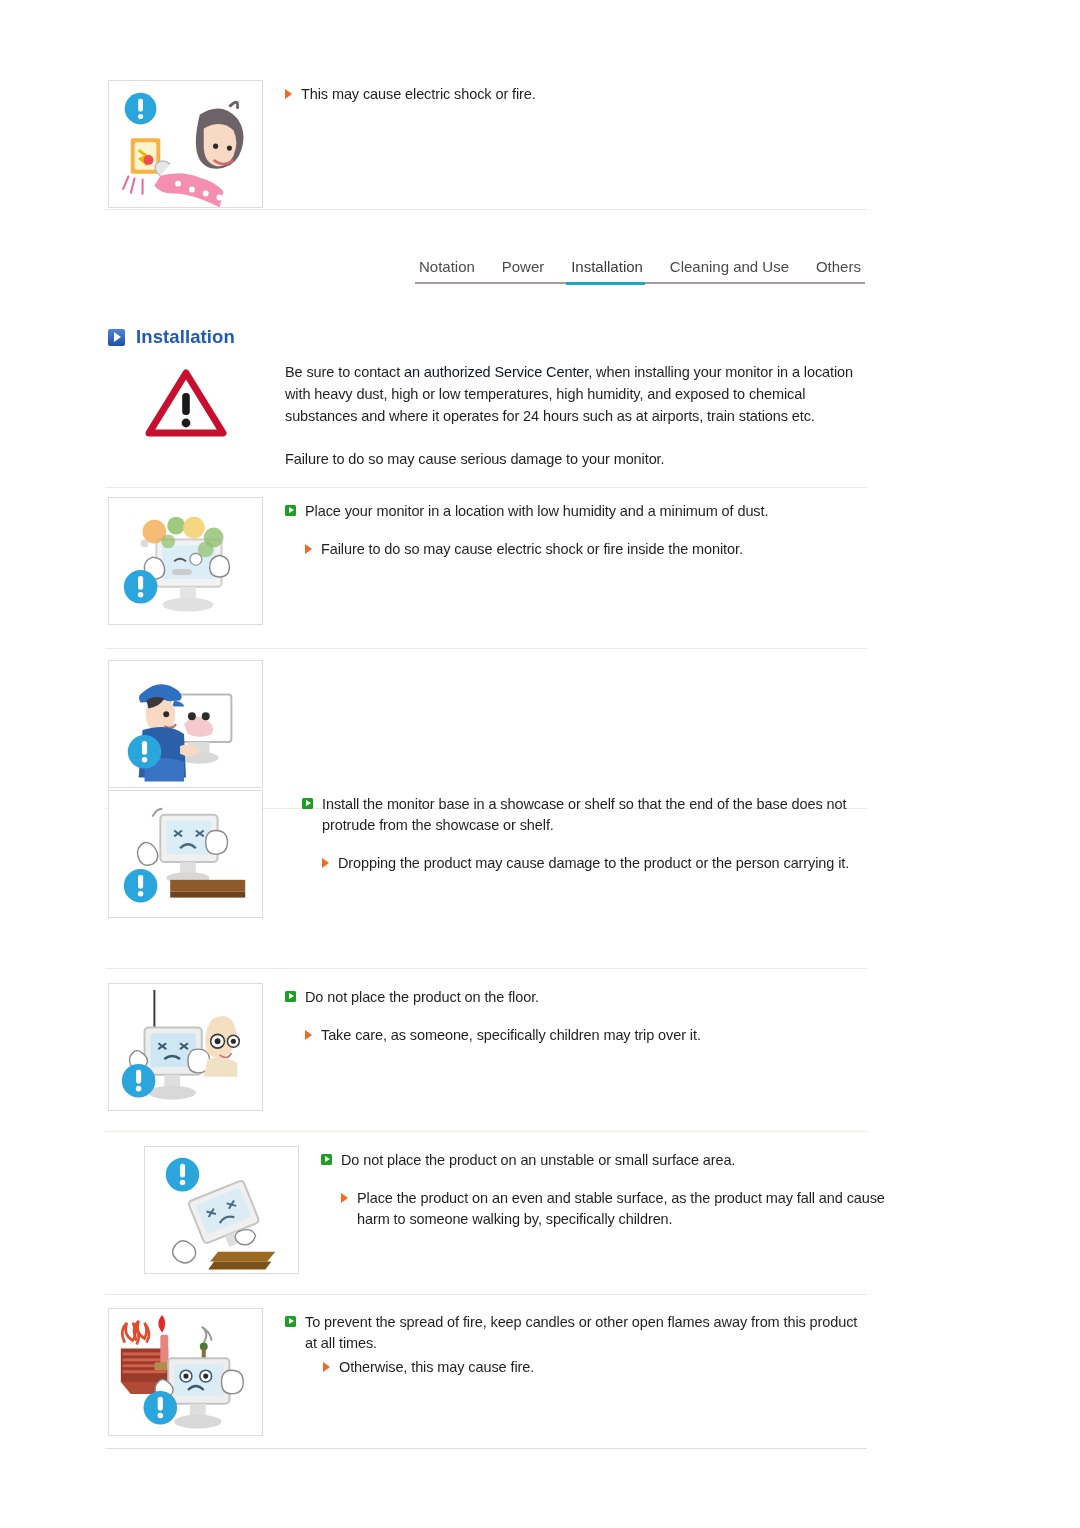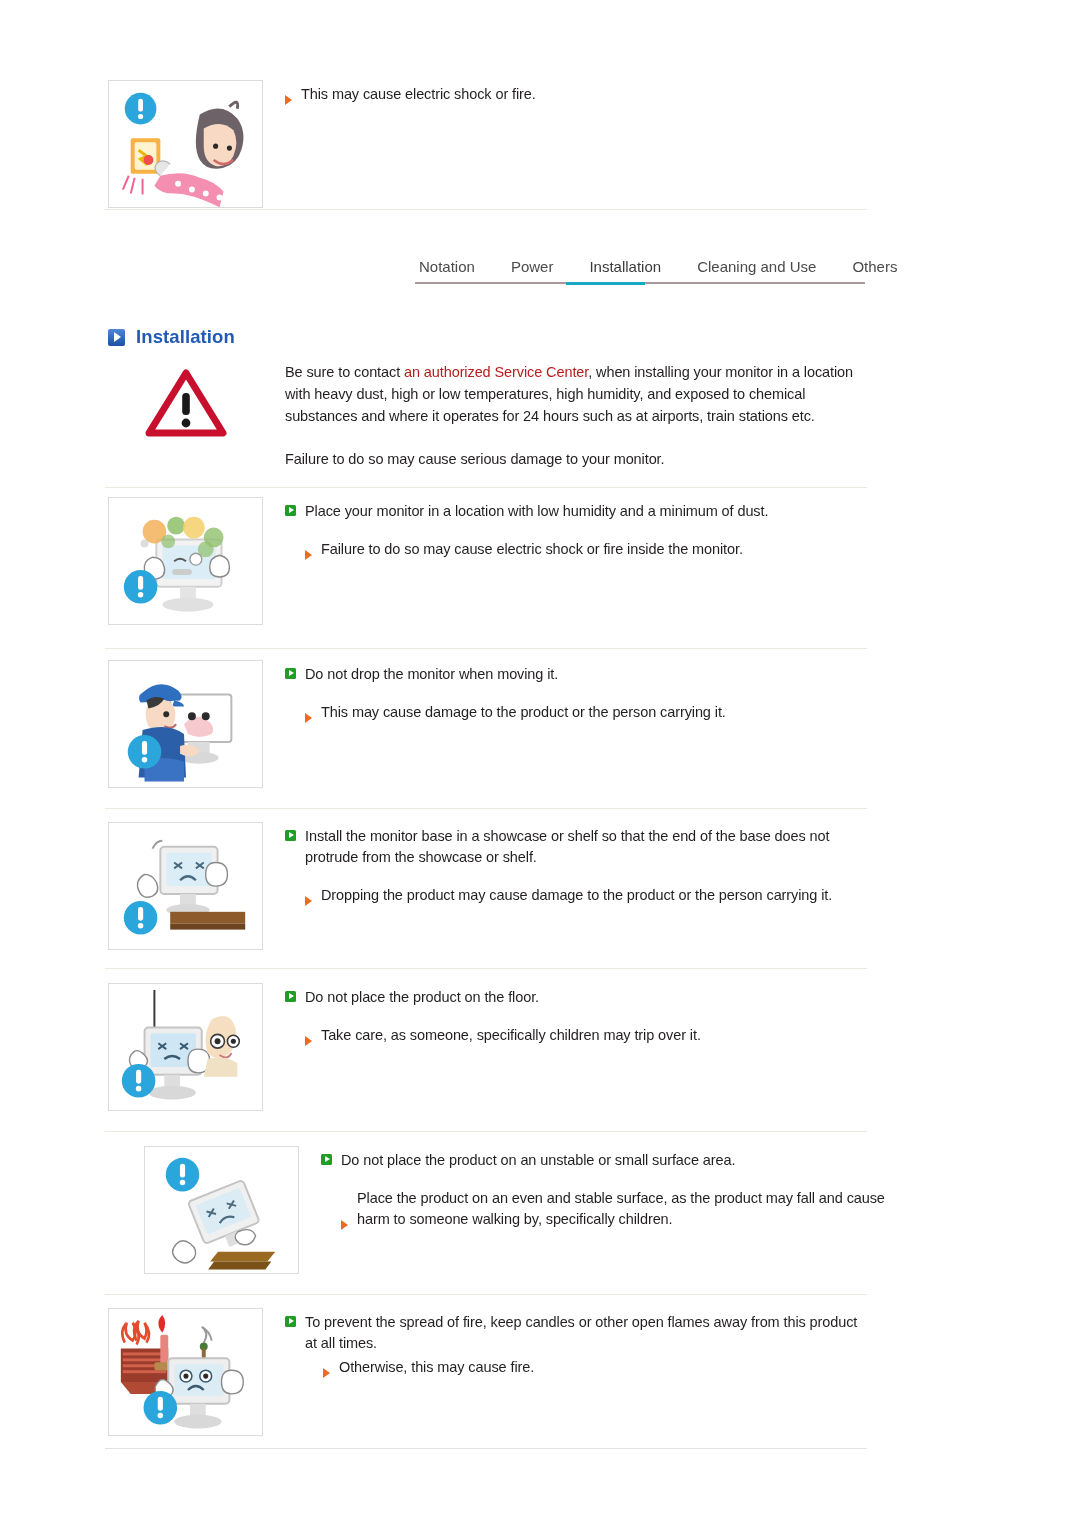--- a/index.html
+++ b/index.html
@@ -74,21 +74,20 @@
     position: absolute;
     left: 3.5px;
     top: 2px;
     border-left: 5px solid #ffffff;
     border-top: 3.5px solid transparent;
     border-bottom: 3.5px solid transparent;
   }
 
   .sub {
     margin-left: 20px;
-    align-items: flex-end;
   }
   .b-orange {
     flex: 0 0 auto;
     width: 0;
     height: 0;
     margin-top: 5px;
     margin-right: 9px;
     border-left: 7px solid #f26a21;
     border-top: 5px solid transparent;
     border-bottom: 5px solid transparent;
@@ -111,21 +110,20 @@
     top: 258px;
     width: 450px;
   }
   .tabs {
     display: flex;
     justify-content: space-between;
     align-items: flex-end;
     font-size: 15px;
     color: #4b4b4b;
     padding: 0 4px 7px 4px;
-    gap: 36px;
   }
   .tab { white-space: nowrap; }
   .tab.active { color: #3a3a3a; }
   .tabbar .rule {
     height: 2px;
     background: #a79a9a;
     position: relative;
   }
   .tabbar .rule .active-underline {
     position: absolute;
@@ -185,21 +183,21 @@
   }
   .warn-text {
     flex: 1 1 auto;
     padding-left: 22px;
     font-size: 14.5px;
     line-height: 1.5;
     letter-spacing: -0.1px;
   }
   .warn-text p { margin: 0; }
   .warn-text p.second { margin-top: 22px; }
-  .link { color: #b91c1c; }
+  .link { color: #0f172a; }
 
   
   .abs { position: absolute; left: 108px; width: 760px; }
   .abs-div { position: absolute; left: 105px; width: 762px; }
 </style>
 </head>
 <body>
 
 <div class="page">
 
@@ -327,35 +325,25 @@
         <circle cx="58" cy="54" r="3" fill="#2b2b2b"></circle>
         <path d="M56 66 q8 4 12 -2" stroke="#c26b6b" stroke-width="2" fill="none"></path>
         <path d="M34 70 q26 -8 42 4 l2 44 l-48 0 z" fill="#2b5fa8"></path>
         <path d="M36 100 q22 -4 40 2 l0 20 l-40 0 z" fill="#3a72c4"></path>
         <path d="M72 86 q14 -4 20 6 q-8 8 -20 2 z" fill="#f7d9c4"></path>
         <circle cx="36" cy="92" r="17" fill="#2ba6dd"></circle>
         <rect x="33.4" y="81" width="5.2" height="14" rx="2.4" fill="#ffffff"></rect>
         <circle cx="36" cy="100" r="2.8" fill="#ffffff"></circle>
       </svg>
     </div>
-    <div class="text-col">
-      <div class="bullet-line">
-        <span class="b-green"></span>
-        <span class="btxt">Do not drop the monitor when moving it.</span>
-      </div>
-      <div class="bullet-line sub">
-        <span class="b-orange"></span>
-        <span class="btxt">This may cause damage to the product or the person carrying it.</span>
-      </div>
-    </div>
   </div>
 
   <div class="abs-div divider" style="top:808px;"></div>
 
-  <div class="abs row" style="top:822px;">
+  <div class="abs row" style="top:790px;gap:17px;">
     <div class="thumb-box">
       <svg class="thumb-inner" viewBox="0 0 155 128" xmlns="http://www.w3.org/2000/svg">
         <rect x="52" y="24" width="58" height="48" rx="4" fill="#f0f0f0" stroke="#c4c4c4" stroke-width="2"></rect>
         <rect x="58" y="30" width="46" height="34" rx="2" fill="#dbeef7"></rect>
         <path d="M66 40 l8 6 M74 40 l-8 6" stroke="#4a6a80" stroke-width="2"></path>
         <path d="M88 40 l8 6 M96 40 l-8 6" stroke="#4a6a80" stroke-width="2"></path>
         <path d="M72 58 q8 -8 16 0" stroke="#4a6a80" stroke-width="2.4" fill="none"></path>
         <rect x="72" y="72" width="16" height="12" fill="#dedede"></rect>
         <ellipse cx="80" cy="88" rx="22" ry="6" fill="#d8d8d8"></ellipse>
         <rect x="62" y="90" width="76" height="12" fill="#8d5a2b"></rect>

